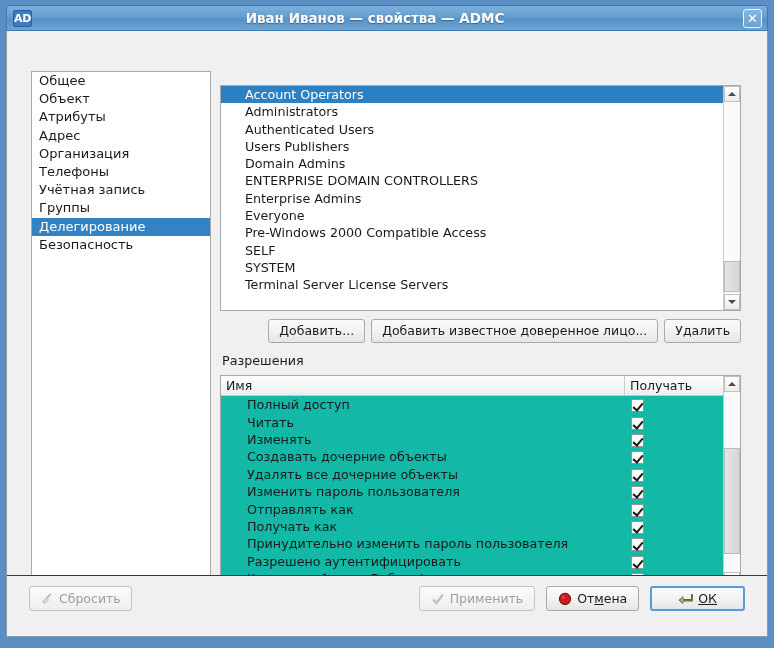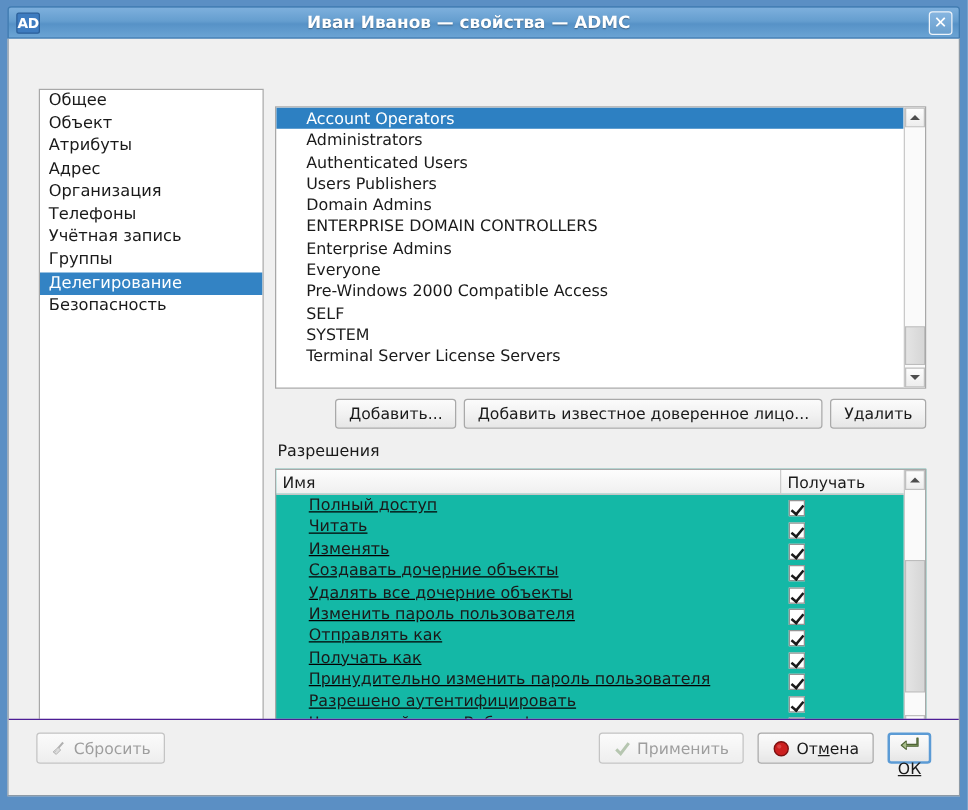--- a/index.html
+++ b/index.html
@@ -252,21 +252,21 @@
   .perm-th.allow { width: 99px; }
   #perm-rows {
     position: absolute;
     left: 0; top: 20px;
     width: 503px; height: 191px;
     overflow: hidden;
   }
   .perm-row {
     display: flex;
     height: 17.4px;
-    text-decoration: underline;
+    align-items: center;
   }
   .perm-name {
     width: 404px;
     padding-left: 26px;
     font-size: 12.7px;
     color: #1a1a1a;
     white-space: nowrap;
   }
   .perm-allow {
     width: 99px;
@@ -368,22 +368,21 @@
     white-space: nowrap;
   }
   .dlg-btn.disabled {
     color: #9e9e9e;
     border-color: #c4c4c4;
     background: linear-gradient(to bottom, #fbfbfb, #eeeeee);
     cursor: default;
   }
   .dlg-btn.focused {
     border: 2px solid #5b9bd5;
-    padding: 0 6px;
-    flex-direction: column;
+    padding: 0 26px;
   }
   .u { text-decoration: underline; }
   .icon-svg { display: block; }
 </style>
 </head>
 <body>
 
 <div id="window">
 
   <div id="titlebar">

